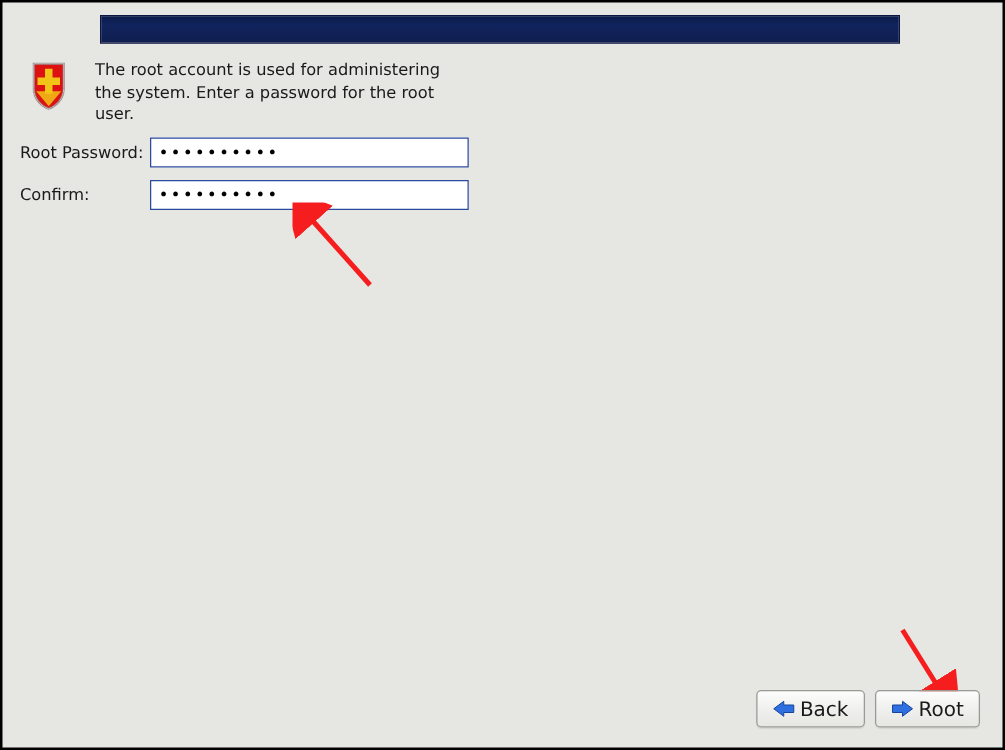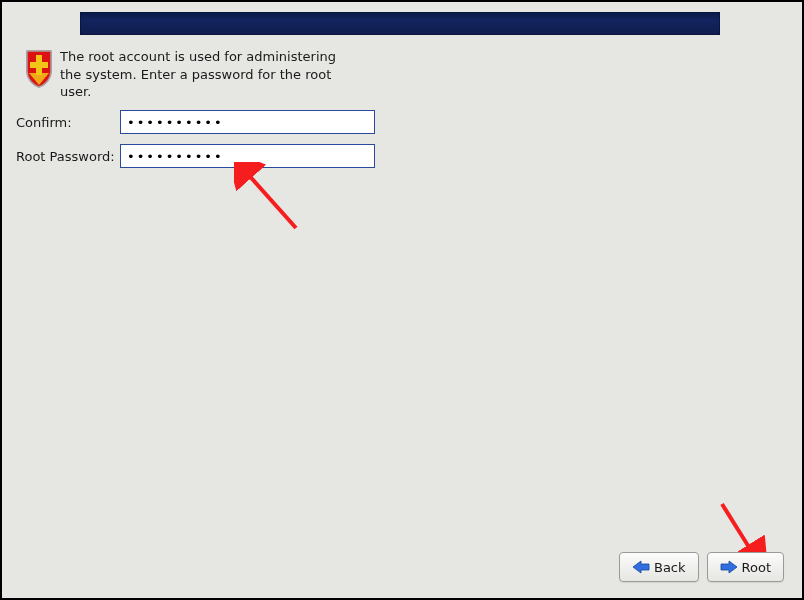--- a/index.html
+++ b/index.html
@@ -22,21 +22,21 @@
       height: 23px;
       background: linear-gradient(to bottom, #0a1a4a 0%, #12245e 35%, #0f1d4e 100%);
       border: 1px solid #0a1440;
     }
     .intro-row {
       position: absolute;
       left: 20px;
       top: 46px;
       display: flex;
       align-items: flex-start;
-      gap: 4px;
+      gap: 20px;
     }
     .shield-wrap {
       width: 34px;
       height: 42px;
       display: flex;
       align-items: center;
       justify-content: center;
     }
     .intro-text {
       width: 300px;
@@ -89,21 +89,21 @@
     .btn {
       display: inline-flex;
       align-items: center;
       gap: 4px;
       height: 30px;
       padding: 0 12px;
       background: linear-gradient(to bottom, #fdfdfd 0%, #f1f1ef 45%, #e6e6e3 100%);
       border: 1px solid #9a9a96;
       border-radius: 4px;
       font-family: inherit;
-      font-size: 13px;
+      font-size: 16px;
       color: #1a1a1a;
       cursor: pointer;
       box-shadow: 0 1px 1px rgba(0,0,0,0.08);
     }
     .btn svg { display:block; }
   </style>
 </head>
 <body>
 
 <div class="header-bar"></div>
@@ -117,25 +117,25 @@
       <rect x="7" y="13" width="18" height="6" fill="#f3c418"></rect>
       <path d="M6 24 L26 24 L16 36 Z" fill="#f3c418" opacity="0.85"></path>
       <path d="M4 2 H28 V22 C28 30 22 36 16 38 C10 36 4 30 4 22 Z" fill="none" stroke="#999" stroke-width="2" opacity="0.5"></path>
     </svg>
   </div>
   <div class="intro-text">The root account is used for administering the system.  Enter a password for the root user.</div>
 </div>
 
 <div class="form-area">
   <div class="form-row">
-    <div class="form-label">Confirm:</div>
+    <div class="form-label">Root Password:</div>
     <input type="password" class="text-input" value="••••••••••" style="">
   </div>
   <div class="form-row">
-    <div class="form-label">Root Password:</div>
+    <div class="form-label">Confirm:</div>
     <input type="password" class="text-input" value="••••••••••" style="">
   </div>
 </div>
 
 <svg class="arrow1" width="80" height="80">
   <defs>
     <marker id="ah1" markerWidth="12" markerHeight="12" refX="2" refY="5" orient="auto">
       <path d="M0,0 L10,5 L0,10 Z" fill="#f51d1d"></path>
     </marker>
   </defs>

